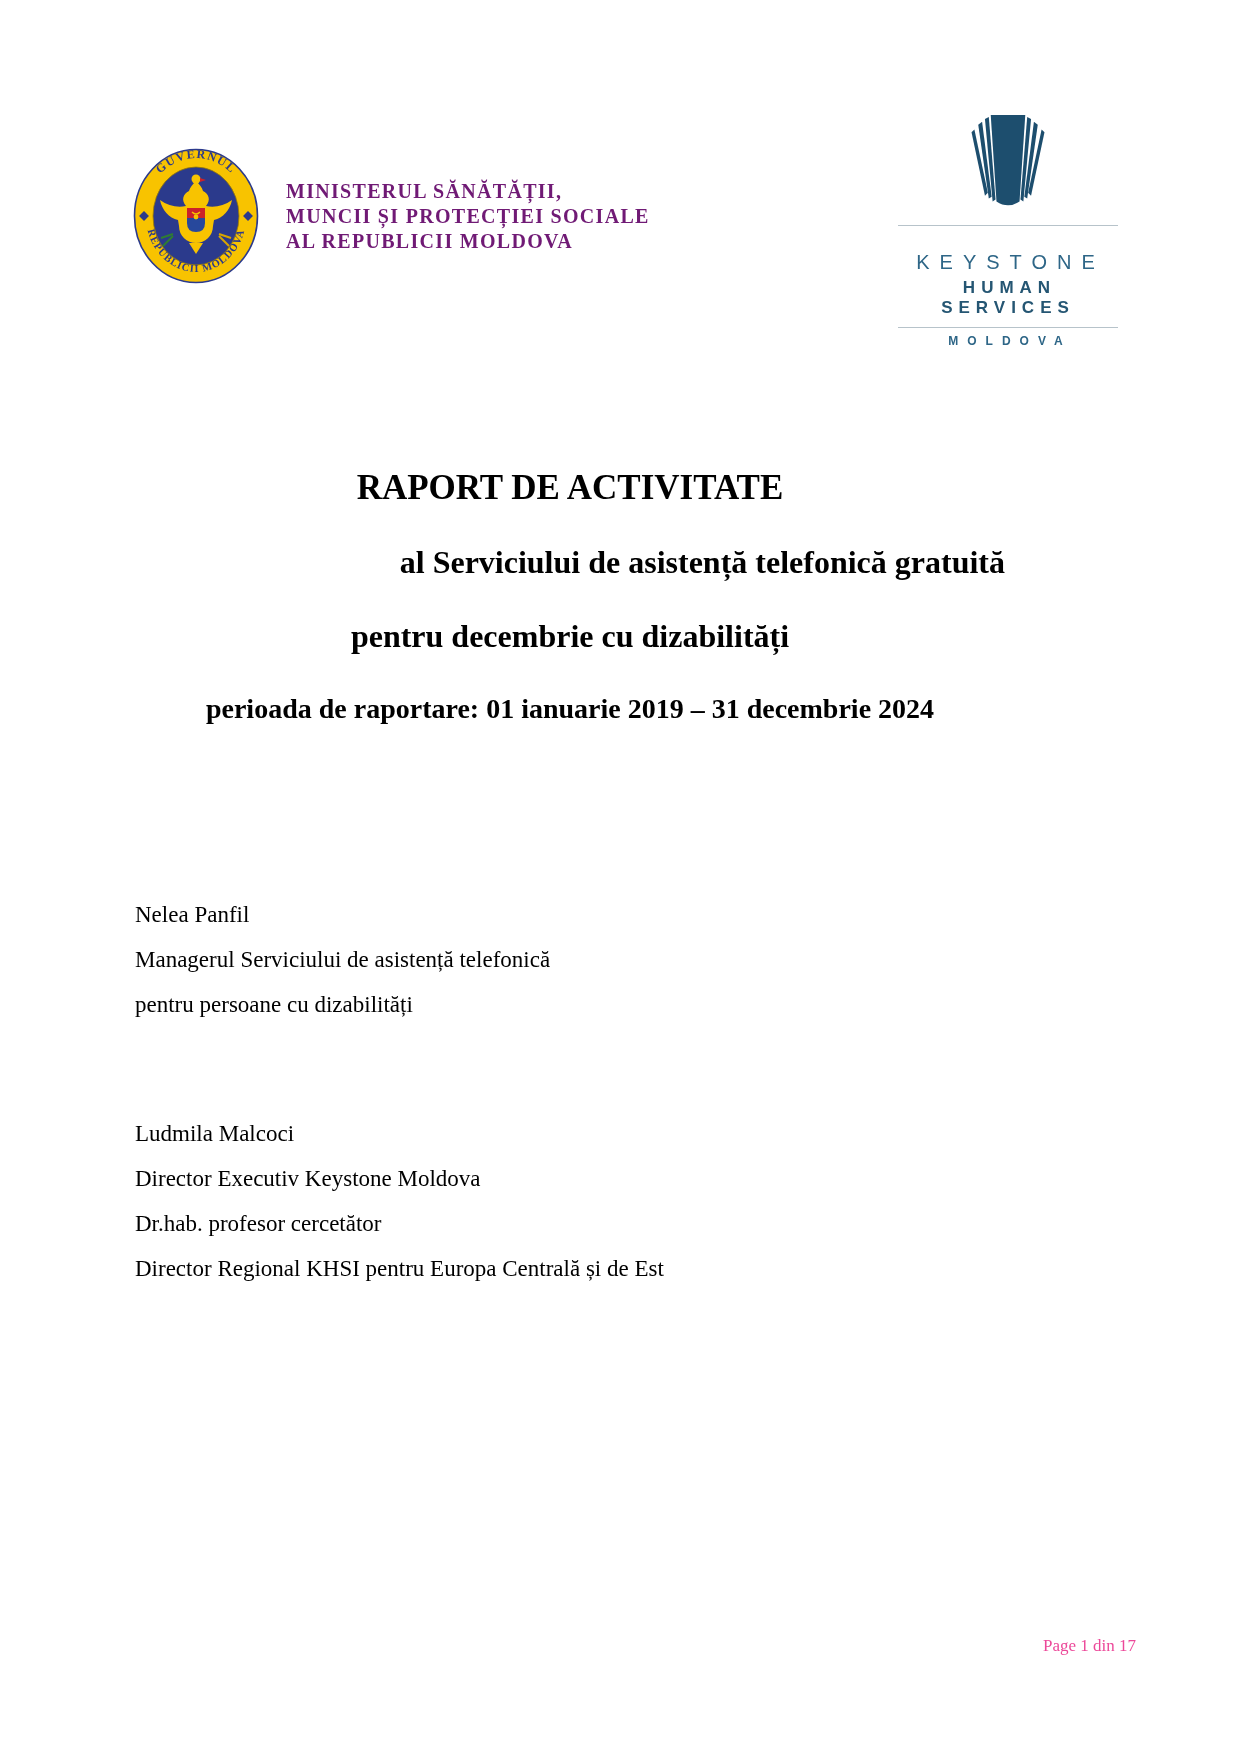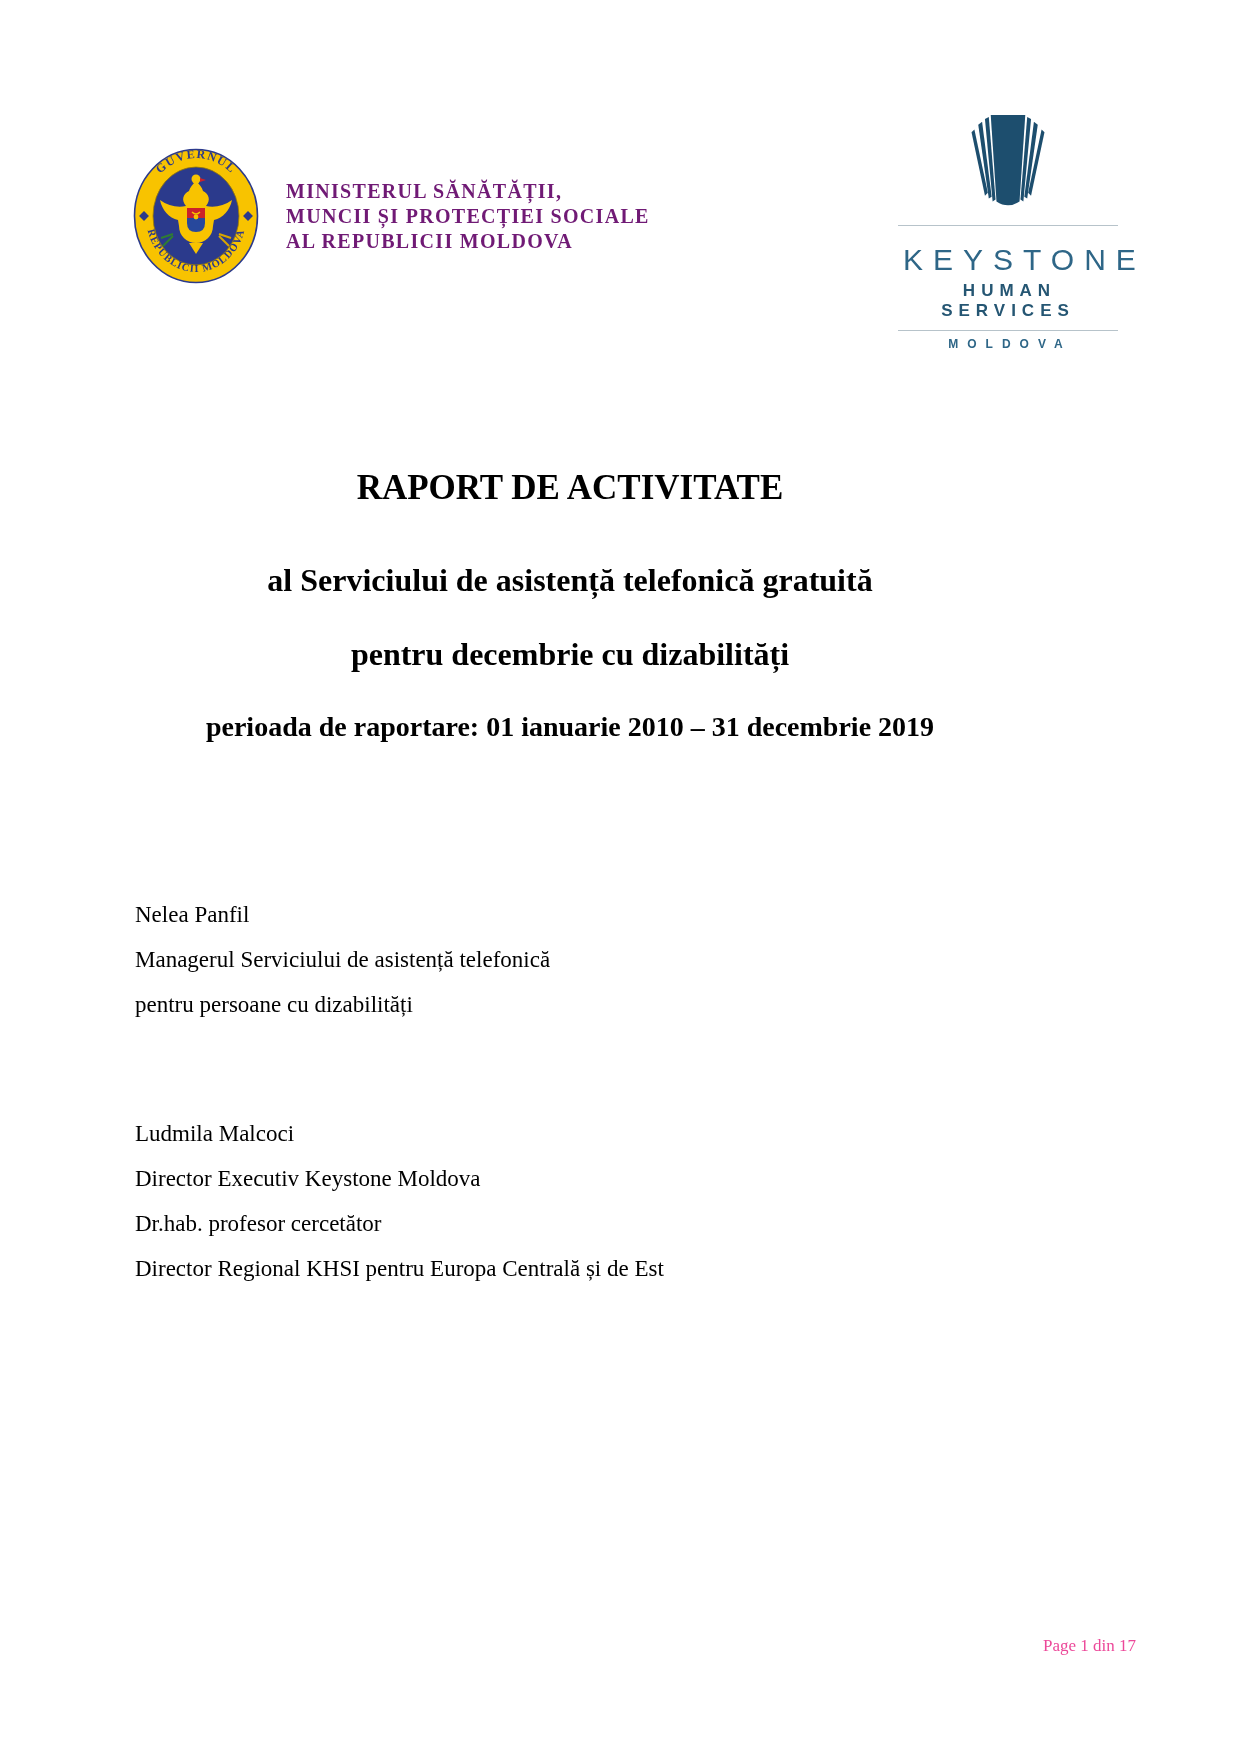--- a/index.html
+++ b/index.html
@@ -29,22 +29,22 @@
 
   
   .keystone {
     position:absolute; left:898px; top:112px; width:220px;
     text-align:center;
     font-family:"Liberation Sans", sans-serif;
   }
   .keystone-graphic { display:block; margin:0 auto; }
   .ks-divider { border:0; border-top:1px solid #B7C3CA; margin:9px 0 0 0; }
   .ks-brand {
-    margin-top:17px;
-    font-size:30px; font-weight:400;
+    margin-top:25px;
+    font-size:20px; font-weight:400;
     letter-spacing:10px; text-indent:5px;
     color:#2E6687;
   }
   .ks-tagline {
     margin-top:4px;
     font-size:17px; font-weight:bold;
     letter-spacing:6px; text-indent:3px;
     color:#255673;
   }
   .ks-region {
@@ -53,21 +53,21 @@
     letter-spacing:9px; text-indent:4px;
     color:#2E6687;
   }
 
   
   .title-block {
     position:absolute; left:135px; top:468px; width:870px;
     text-align:center; color:#000;
   }
   .title-main  { font-size:35px; font-weight:bold; }
-  .title-sub   { font-size:32px; font-weight:bold; margin-top:54px; }
+  .title-sub   { font-size:32px; font-weight:bold; margin-top:36px;text-align:right; }
   .title-sub2  { font-size:32px; font-weight:bold; margin-top:37px; }
   .title-period{ font-size:28px; font-weight:bold; margin-top:38px; }
 
   
   .author-block {
     position:absolute; left:135px;
     font-size:23px; font-weight:normal; line-height:45px; color:#000;
   }
   .author-1 { top:892px; }
   .author-2 { top:1111px; }
@@ -136,21 +136,21 @@
     <div class="ks-brand">KEYSTONE</div>
     <div class="ks-tagline">HUMAN SERVICES</div>
     <hr class="ks-divider">
     <div class="ks-region">MOLDOVA</div>
   </div>
 
   <div class="title-block">
     <div class="title-main">RAPORT DE ACTIVITATE</div>
     <div class="title-sub">al Serviciului de asistență telefonică gratuită</div>
     <div class="title-sub2">pentru decembrie cu dizabilități</div>
-    <div class="title-period">perioada de raportare: 01 ianuarie 2010 – 31 decembrie 2019</div>
+    <div class="title-period">perioada de raportare: 01 ianuarie 2019 – 31 decembrie 2024</div>
   </div>
 
   <div class="author-block author-1">
     <div>Nelea Panfil</div>
     <div>Managerul Serviciului de asistență telefonică</div>
     <div>pentru persoane cu dizabilități</div>
   </div>
 
   <div class="author-block author-2">
     <div>Ludmila Malcoci</div>

